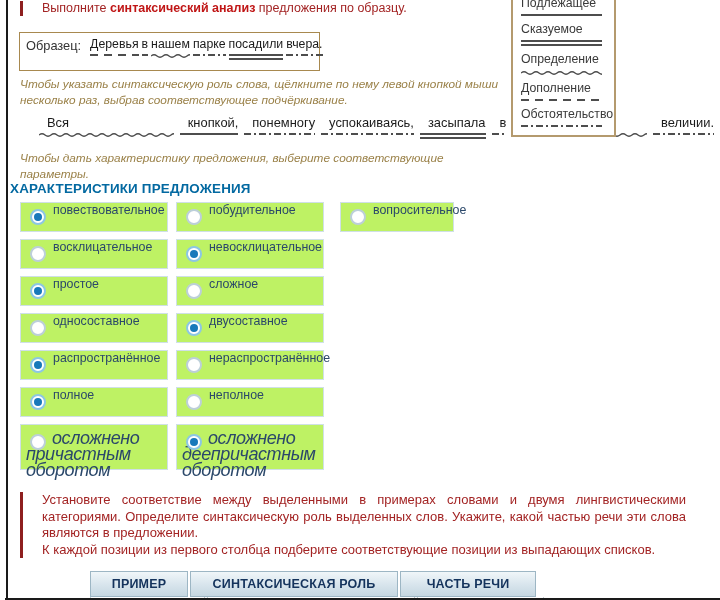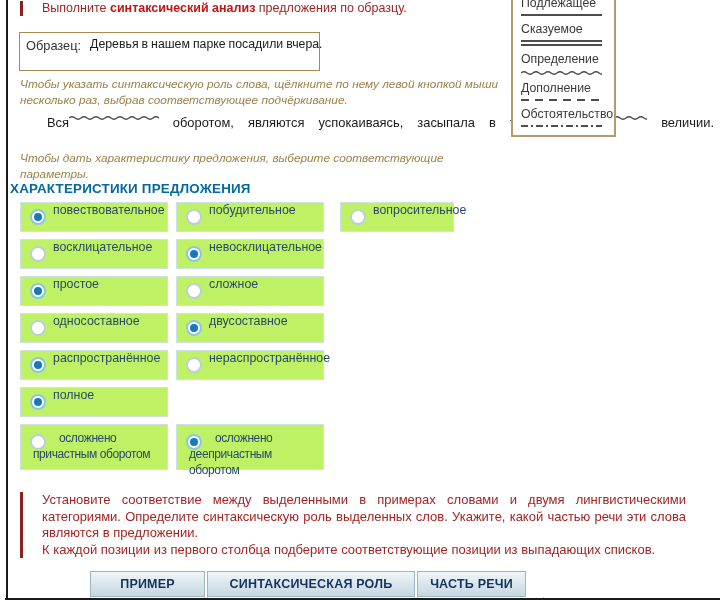--- a/index.html
+++ b/index.html
@@ -22,21 +22,21 @@
               display:flex;align-items:flex-start;padding:4px 5px 0 6px;box-sizing:content-box;background:#fff;}
   #sample-label{font-size:12.8px;color:#333;margin:1px 9px 0 0;white-space:nowrap;}
 
   
   .hint{position:absolute;left:20px;color:#9a8148;font-style:italic;font-size:11.8px;line-height:15.5px;margin:0;}
   #hint1{top:77px;width:478px;text-align:justify;}
   #hint2{top:151px;width:480px;}
 
   
   .words{display:flex;flex-wrap:nowrap;}
-  .word{display:inline-flex;flex-direction:row;}
+  .word{display:inline-flex;flex-direction:column;}
   .wtext{white-space:pre;color:#1b1b1b;}
   #sample-box .wtext{font-size:12.3px;line-height:15px;}
   #sample-box .word{margin-right:3px;}
   #sentence{position:absolute;left:39px;top:114px;}
   #sentence .wtext{font-size:12.9px;line-height:17px;margin-left:8px;}
   #sentence .word{margin-right:6px;}
   .u{display:block;margin-top:2px;}
   .u-subject{height:2px;background:#4d4d4d;}
   .u-predicate{height:6px;border-top:2px solid #4d4d4d;border-bottom:2px solid #4d4d4d;box-sizing:border-box;}
   .u-object{height:2px;background:repeating-linear-gradient(90deg,#4d4d4d 0 8px,transparent 8px 14px);}
@@ -60,22 +60,22 @@
   .chip.c1{width:148px;margin-right:8px;}
   .chip.c2{width:148px;margin-right:16px;}
   .chip.c3{width:114px;}
   .chip-label{font-size:12.4px;color:#2b486a;white-space:nowrap;padding-left:32px;}
   .radio{position:absolute;left:9px;top:50%;transform:translateY(-50%);width:12px;height:12px;border-radius:50%;
          background:#fff;border:2px solid #bccfd9;display:flex;align-items:center;justify-content:center;}
   .radio.sel{border-color:#8cc6e4;}
   .radio .dot{width:8px;height:8px;border-radius:50%;background:#1879ba;}
   .chip.tall{height:46px;display:block;}
   .chip.tall .radio{top:9px;transform:none;}
-  .chip.tall .chip-label{display:block;white-space:normal;padding:5px 2px 0 12px;text-indent:26px;
-                         line-height:16px;font-size:12px;letter-spacing:-0.4px;}
+  .chip.tall .chip-label{display:block;white-space:normal;padding:5px 2px 0 5px;text-indent:26px;
+                         line-height:16px;font-size:18px;letter-spacing:-0.4px;font-style:italic;}
 
   
   #thead{position:absolute;left:90px;top:571px;display:flex;}
   .th-cell{height:26px;box-sizing:border-box;border:1px solid #9db6c4;margin-right:2px;
            background:linear-gradient(#f0f6f9 0%,#d7e4ec 55%,#c6d7e1 100%);
            display:flex;align-items:center;justify-content:center;
            font-size:12.5px;font-weight:bold;color:#14335c;letter-spacing:.2px;}
   #tstub{position:absolute;left:90px;top:597px;display:flex;}
   .ts-cell{height:4px;box-sizing:border-box;border:1px solid #c3cdd4;border-top:none;margin-right:2px;background:#fff;}
 </style>
@@ -125,25 +125,25 @@
   <p id="hint1" class="hint">Чтобы указать синтаксическую роль слова, щёлкните по нему левой кнопкой мыши несколько раз, выбрав соответствующее подчёркивание.</p>
 
   <div id="sentence" class="words">
       <span class="word">
         <span class="wtext">Вся</span>
         <svg class="wave" xmlns="http://www.w3.org/2000/svg">
           <path d="M0 3 q3 -2.6 6 0 t6 0 t6 0 t6 0 t6 0 t6 0 t6 0 t6 0 t6 0 t6 0 t6 0 t6 0 t6 0 t6 0 t6 0 t6 0 t6 0 t6 0 t6 0 t6 0 t6 0 t6 0 t6 0 t6 0 t6 0 t6 0 t6 0 t6 0 t6 0 t6 0 t6 0 t6 0 t6 0 t6 0 t6 0 t6 0 t6 0 t6 0 t6 0 t6 0 t6 0 t6 0 t6 0 t6 0 t6 0 t6 0 t6 0 t6 0 t6 0 t6 0 t6 0 t6 0 t6 0 t6 0 t6 0 t6 0 t6 0 t6 0 t6 0 t6 0 t6 0" fill="none" stroke="#4d4d4d" stroke-width="1.3"></path>
         </svg>
       </span>
       <span class="word">
-        <span class="wtext">оборотом,</span>
+        <span class="wtext">кнопкой,</span>
         <span class="u u-subject"></span>
       </span>
       <span class="word">
-        <span class="wtext">являются</span>
+        <span class="wtext">понемногу</span>
         <span class="u u-adverbial"></span>
       </span>
       <span class="word">
         <span class="wtext">успокаиваясь,</span>
         <span class="u u-adverbial"></span>
       </span>
       <span class="word">
         <span class="wtext">засыпала</span>
         <span class="u u-predicate"></span>
       </span>
@@ -267,20 +267,24 @@
           <span class="chip-label">нераспространённое</span>
         </div>
       </div>
       <div class="chip-row">
         <div class="chip c1">
           <span class="radio sel">
             <span class="dot"></span>
           </span>
           <span class="chip-label">полное</span>
         </div>
+        <div class="chip c2">
+          <span class="radio"></span>
+          <span class="chip-label">неполное</span>
+        </div>
       </div>
       <div class="chip-row">
         <div class="chip c1 tall">
           <span class="radio"></span>
           <span class="chip-label">осложнено причастным оборотом</span>
         </div>
         <div class="chip c2 tall">
           <span class="radio sel">
             <span class="dot"></span>
           </span>
@@ -288,22 +292,22 @@
         </div>
       </div>
     </div>
 
   <div id="task2" class="red-block">
     <p class="just">Установите соответствие между выделенными в примерах словами и двумя лингвистическими категориями. Определите синтаксическую роль выделенных слов. Укажите, какой частью речи эти слова являются в предложении.</p>
     <p>К каждой позиции из первого столбца подберите соответствующие позиции из выпадающих списков.</p>
   </div>
 
   <div id="thead">
-      <div class="th-cell" style="width:115px">ПРИМЕР</div>
+      <div class="th-cell" style="width:98px">ПРИМЕР</div>
       <div class="th-cell" style="width:208px">СИНТАКСИЧЕСКАЯ РОЛЬ</div>
-      <div class="th-cell" style="width:109px">ЧАСТЬ РЕЧИ</div>
+      <div class="th-cell" style="width:136px">ЧАСТЬ РЕЧИ</div>
     </div>
   <div id="tstub">
       <div class="ts-cell" style="width:115px"></div>
       <div class="ts-cell" style="width:208px"></div>
       <div class="ts-cell" style="width:127px"></div>
     </div>
 </div>
 
 </body></html>

